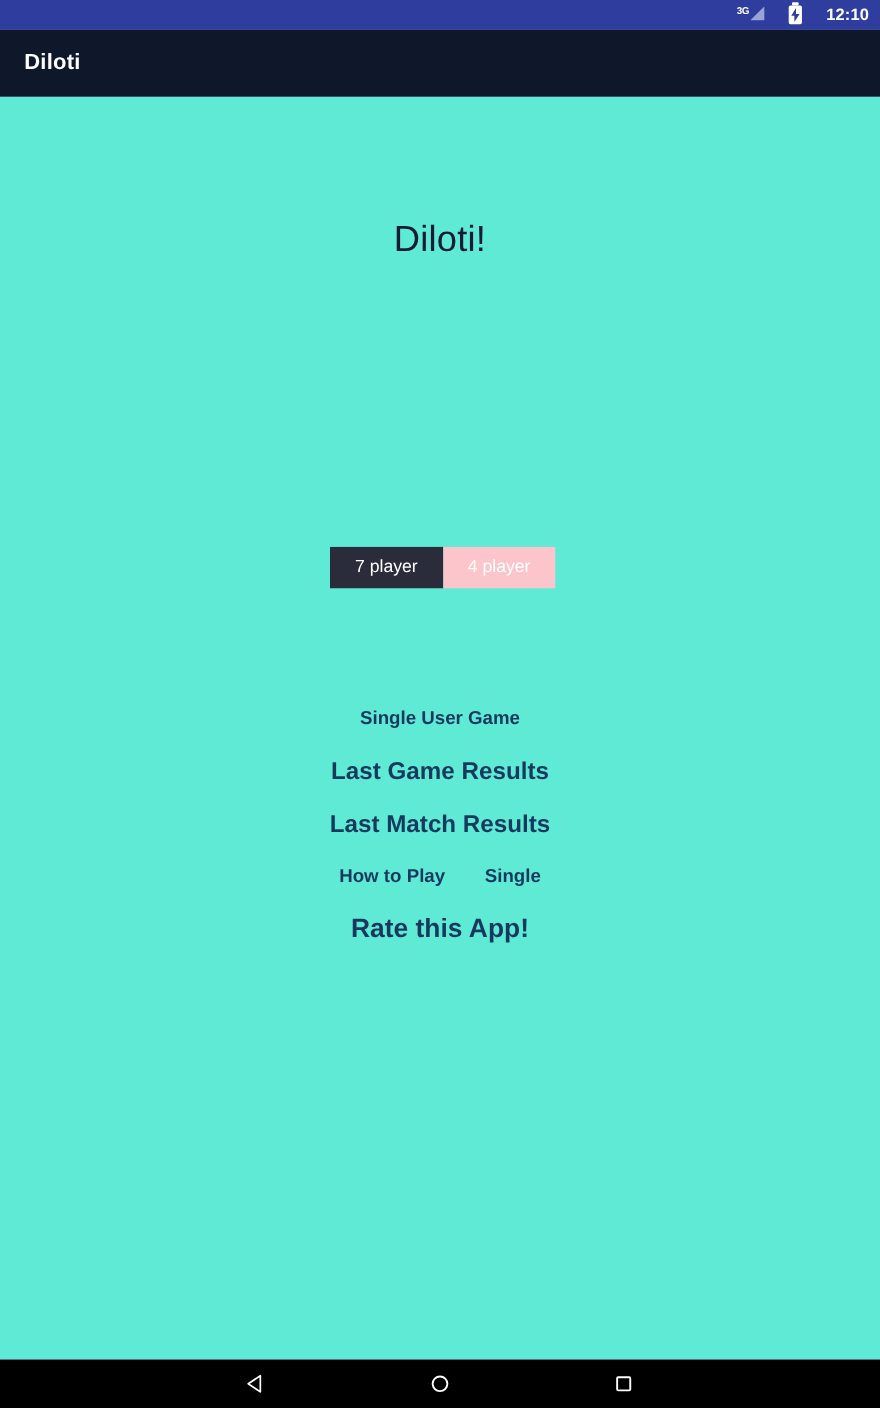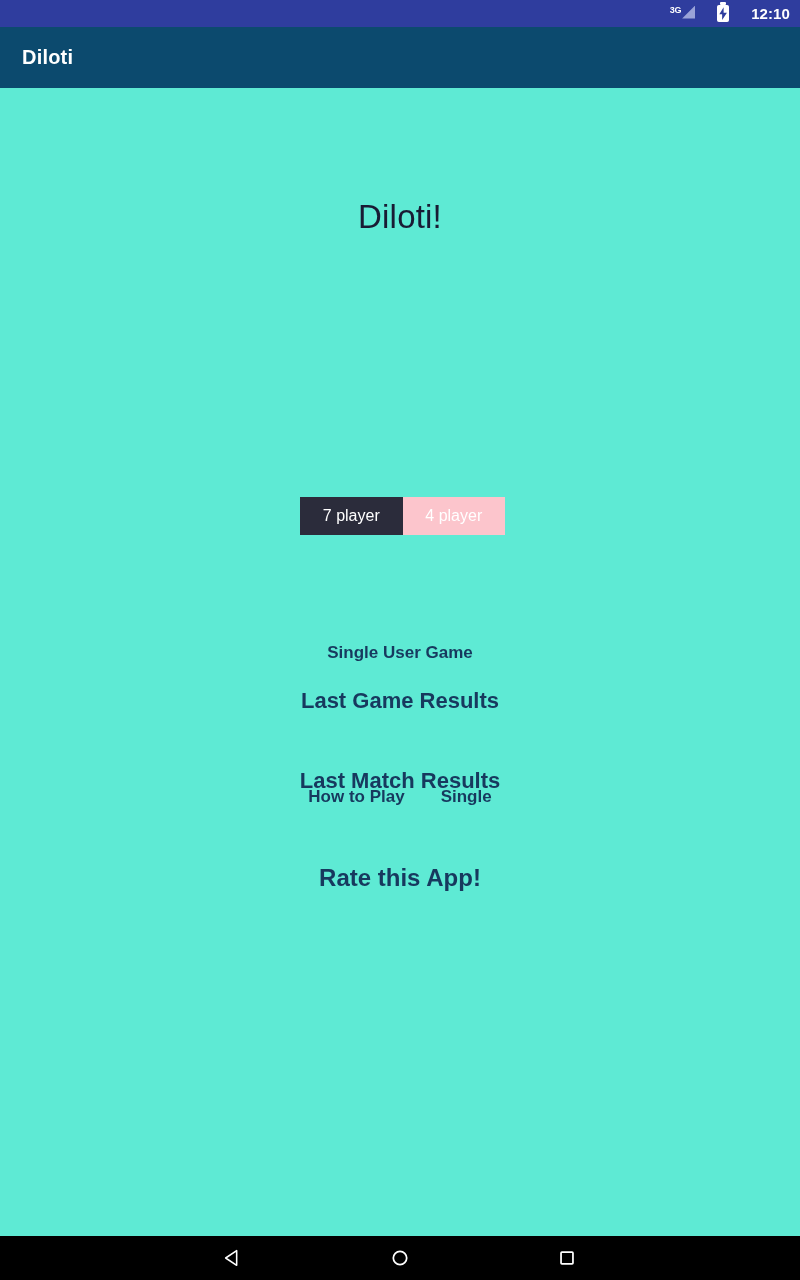--- a/index.html
+++ b/index.html
@@ -89,21 +89,21 @@
     line-height: 27px;
     letter-spacing: 0.1px;
   }
 
   
   #app-bar {
     position: absolute;
     top: 27px; left: 0;
     width: 800px;
     height: 61px;
-    background: #0c4a6e;
+    background: #0f172a;
     display: flex;
     align-items: center;
   }
   #app-bar-title {
     color: #ffffff;
     font-size: 20px;
     font-weight: bold;
     padding-left: 22px;
     letter-spacing: 0.2px;
   }
@@ -168,42 +168,41 @@
     position: absolute;
     left: 0;
     width: 800px;
     text-align: center;
     color: #17395e;
     font-weight: bold;
     cursor: pointer;
   }
   #link-single-user  { top: 552px; font-size: 17px; line-height: 26px; }
   #link-last-game    { top: 600px; font-size: 22px; line-height: 26px; }
-  #link-last-match   { top: 648px; font-size: 22px; line-height: 26px; margin-top: 32px; }
+  #link-last-match   { top: 648px; font-size: 22px; line-height: 26px; }
   #row-secondary {
     position: absolute;
     top: 698px; left: 0;
     width: 800px;
     display: flex;
     align-items: center;
     justify-content: center;
     gap: 36px;
   }
   .menu-link-sm {
     color: #17395e;
     font-weight: bold;
     font-size: 17px;
     line-height: 22px;
     cursor: pointer;
   }
   #link-rate {
     top: 743px;
     font-size: 24px;
     line-height: 28px;
-    margin-top: 33px;
   }
 
   
   #fb-share {
     position: absolute;
     left: 16px;
     top: 1188px;
     height: 28px;
     background: #4862ab;
     border-radius: 3px;

